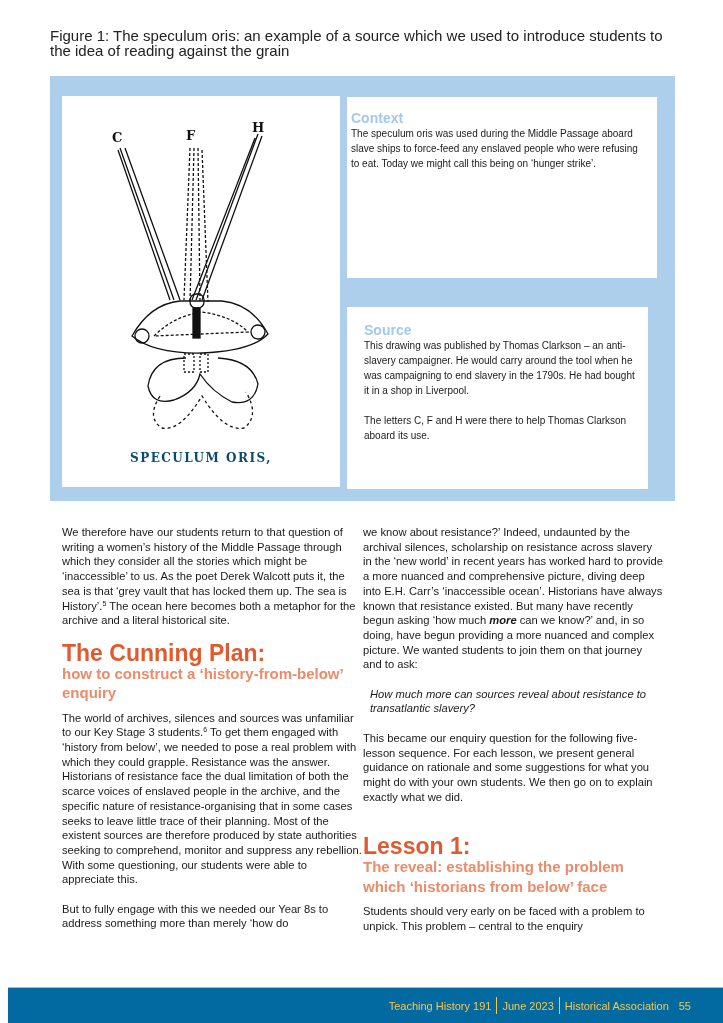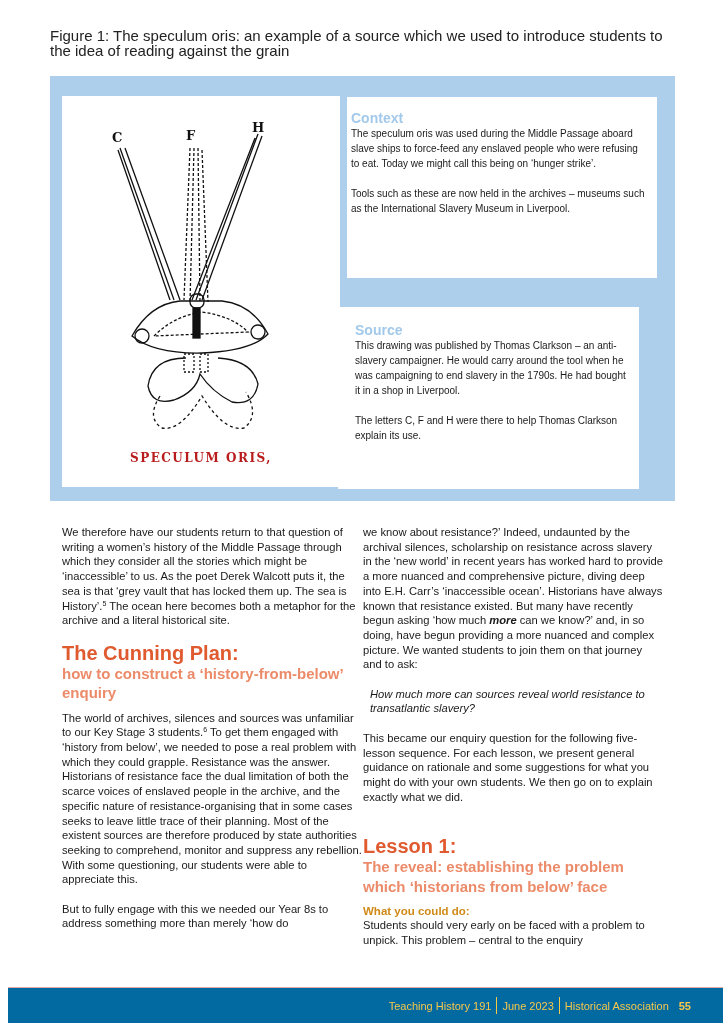--- a/index.html
+++ b/index.html
@@ -17,53 +17,53 @@
     background: #aecfeb;
   }
   .img-panel {
     position: absolute; left: 12px; top: 20px; width: 278px; height: 391px;
     background: #ffffff;
   }
   .img-panel svg { position: absolute; left: 0; top: 0; }
   .specimen-label {
     position: absolute; left: 0; width: 100%; top: 355px; text-align: center;
     font-family: "DejaVu Serif", "Liberation Serif", serif; font-weight: bold;
-    font-size: 12px; letter-spacing: 1.5px; color: #b91c1c;
+    font-size: 12px; letter-spacing: 1.5px; color: #0c4a6e;
   }
   .box {
     position: absolute; background: #ffffff; padding: 14px 10px 0 12px; box-sizing: border-box;
   }
   .box-context { left: 297px; top: 21px; width: 310px; height: 181px; padding-left: 4px; }
-  .box-source { left: 288px; top: 231px; width: 301px; height: 182px; padding-left: 17px; padding-top: 16px; }
+  .box-source { left: 297px; top: 231px; width: 301px; height: 182px; padding-left: 17px; padding-top: 16px; }
   .box h3 {
     margin: 0; font-size: 14px; line-height: 15px; font-weight: bold; color: #a3c9ea;
   }
   .box p { margin: 0 0 15px 0; font-size: 10px; line-height: 15px; color: #1a1a1a; }
   .col {
     position: absolute; top: 525px; width: 300px;
     font-size: 11.2px; line-height: 14.7px; color: #1a1a1a;
   }
   .col-left { left: 62px; }
   .col-right { left: 363px; }
   .col p { margin: 0 0 14.7px 0; }
   .col sup { font-size: 7px; vertical-align: 4px; line-height: 0; }
-  .h-main { margin: 10px 0 0 0; font-size: 20px; line-height: 21px; font-weight: bold; color: #e05a2f; }
+  .h-main { margin: 10px 0 0 0; font-size: 23px; line-height: 21px; font-weight: bold; color: #e05a2f; }
   .h-sub { margin: 0 0 8px 0; font-size: 15px; line-height: 19.5px; font-weight: bold; color: #ec8b6a; }
   .question { font-style: italic; padding-left: 7px; margin: 0 0 14.7px 0; }
   .what { margin: 0; font-size: 11.5px; line-height: 14px; font-weight: bold; color: #d08a18; }
   .footer {
     position: absolute; left: 8px; top: 987px; width: 723px; height: 36px; background: #0369a1;
     border-top: 1px solid #e3a9a9;
   }
   .footer-text {
     position: absolute; right: 40px; top: 9px; font-size: 11px; line-height: 16px; color: #f7c84a;
     display: flex; align-items: center;
   }
   .sep { display: inline-block; width: 1px; height: 17px; background: #f7c84a; margin: 0 5px; }
-  .pagenum { font-weight: bold; margin-left: 10px; color: #f7c84a; text-align: right; }
+  .pagenum { font-weight: normal; margin-left: 10px; color: #f7c84a; text-align: right; }
 </style>
 </head>
 <body>
 
 <div class="caption">Figure 1: The speculum oris: an example of a source which we used to introduce students to the idea of reading against the grain</div>
 
 <div class="figure">
   <div class="img-panel">
     <svg width="278" height="391" viewBox="0 0 278 391">
       <g fill="none" stroke="#111" stroke-width="1.3">
@@ -91,45 +91,43 @@
         <text x="124" y="44">F</text>
         <text x="190" y="36">H</text>
       </g>
     </svg>
     <div class="specimen-label">SPECULUM ORIS,</div>
   </div>
 
   <div class="box box-context">
     <h3>Context</h3>
     <p>The speculum oris was used during the Middle Passage aboard slave ships to force-feed any enslaved people who were refusing to eat. Today we might call this being on ‘hunger strike’.</p>
-    <p>Tools such as these are now held in the archives – museums such as the International Slavery Museum in Liverpool.</p>
   </div>
 
   <div class="box box-source">
     <h3>Source</h3>
     <p>This drawing was published by Thomas Clarkson – an anti-slavery campaigner.  He would carry around the tool when he was campaigning to end slavery in the 1790s. He had bought it in a shop in Liverpool.</p>
-    <p>The letters C, F and H were there to help Thomas Clarkson explain its use.</p>
+    <p>The letters C, F and H were there to help Thomas Clarkson aboard its use.</p>
   </div>
 </div>
 
 <div class="col col-left">
   <p><span>We therefore have our students return to that question of writing a women’s history of the Middle Passage through which they consider all the stories which might be ‘inaccessible’ to us. As the poet Derek Walcott puts it, the sea is that ‘grey vault that has locked them up. The sea is History’.</span><sup>5</sup><span> The ocean here becomes both a metaphor for the archive and a literal historical site.</span></p>
   <div class="h-main">The Cunning Plan:</div>
   <div class="h-sub">how to construct a ‘history-from-below’ enquiry</div>
   <p><span>The world of archives, silences and sources was unfamiliar to our Key Stage 3 students.</span><sup>6</sup><span> To get them engaged with ‘history from below’, we needed to pose a real problem with which they could grapple. Resistance was the answer. Historians of resistance face the dual limitation of both the scarce voices of enslaved people in the archive, and the specific nature of resistance-organising that in some cases seeks to leave little trace of their planning. Most of the existent sources are therefore produced by state authorities seeking to comprehend, monitor and suppress any rebellion. With some questioning, our students were able to appreciate this.</span></p>
   <p>But to fully engage with this we needed our Year 8s to address something more than merely ‘how do</p>
 </div>
 
 <div class="col col-right">
   <p><span>we know about resistance?’ Indeed, undaunted by the archival silences, scholarship on resistance across slavery in the ‘new world’ in recent years has worked hard to provide a more nuanced and comprehensive picture, diving deep into E.H. Carr’s ‘inaccessible ocean’. Historians have always known that resistance existed. But many have recently begun asking ‘how much </span><b><i>more</i></b><span> can we know?’ and, in so doing, have begun providing a more nuanced and complex picture. We wanted students to join them on that journey and to ask:</span></p>
-  <p class="question">How much more can sources reveal world resistance to transatlantic slavery?</p>
+  <p class="question">How much more can sources reveal about resistance to transatlantic slavery?</p>
   <p>This became our enquiry question for the following five-lesson sequence.  For each lesson, we present general guidance on rationale and some suggestions for what you might do with your own students. We then go on to explain exactly what we did.</p>
   <div class="h-main" style="margin-top:32px">Lesson 1:</div>
   <div class="h-sub">The reveal: establishing the problem which ‘historians from below’ face</div>
-  <div class="what">What you could do:</div>
   <p>Students should very early on be faced with a problem to unpick. This problem – central to the enquiry</p>
 </div>
 
 <div class="footer">
   <div class="footer-text">
     <span>Teaching History 191</span>
     <span class="sep"></span>
     <span>June 2023</span>
     <span class="sep"></span>
     <span>Historical Association</span>

